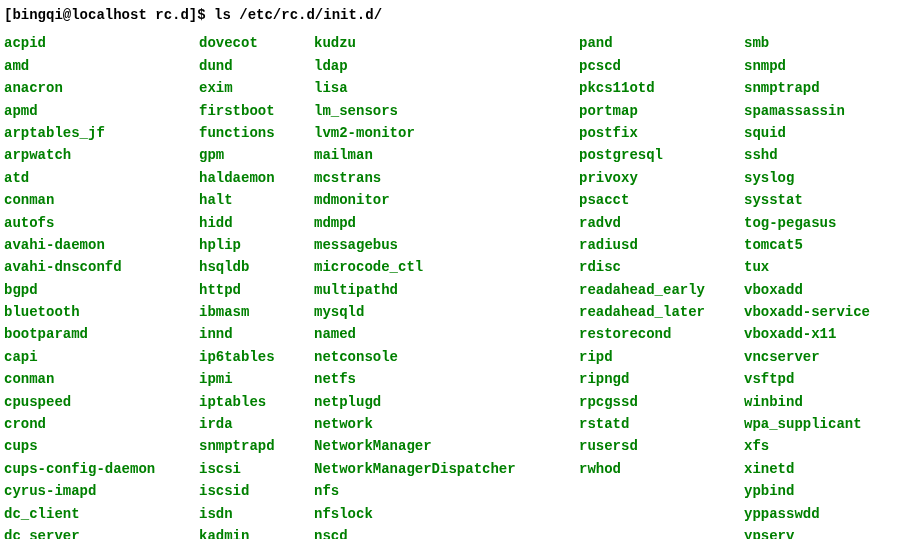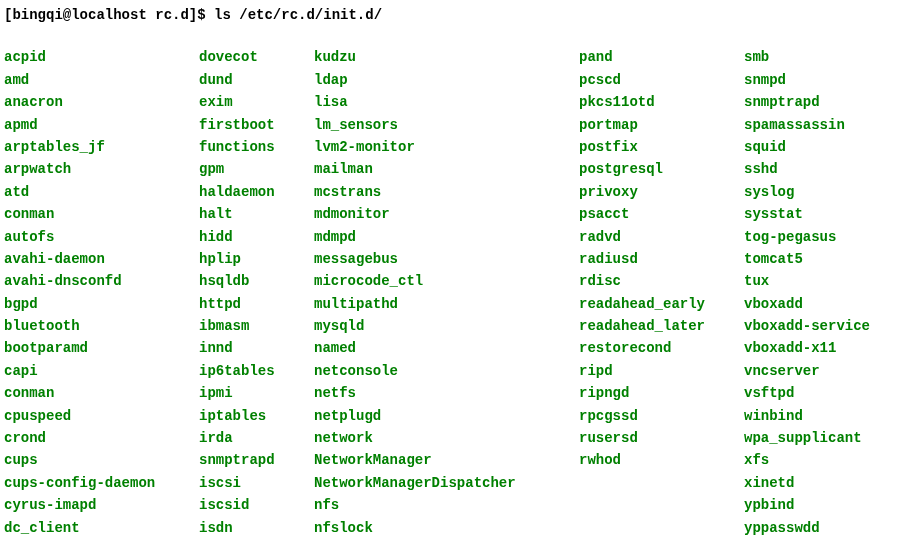--- a/index.html
+++ b/index.html
@@ -11,21 +11,21 @@
       background: #ffffff;
       font-family: "Courier New", Courier, monospace;
       font-size: 14px;
       line-height: 1.6;
       padding: 4px;
       white-space: nowrap;
     }
     .prompt-line {
       color: #000000;
       font-weight: bold;
-      margin-bottom: 20px;
+      margin-bottom: 6px;
     }
     .columns {
       display: flex;
       flex-direction: row;
       gap: 0;
     }
     .col {
       display: flex;
       flex-direction: column;
     }
@@ -134,20 +134,21 @@
     <span class="entry">psacct</span>
     <span class="entry">radvd</span>
     <span class="entry">radiusd</span>
     <span class="entry">rdisc</span>
     <span class="entry">readahead_early</span>
     <span class="entry">readahead_later</span>
     <span class="entry">restorecond</span>
     <span class="entry">ripd</span>
     <span class="entry">ripngd</span>
     <span class="entry">rpcgssd</span>
+    <span class="entry">rstatd</span>
     <span class="entry">rusersd</span>
     <span class="entry">rwhod</span>
 
   </div>
   <div class="col col5">
     <span class="entry">smb</span>
     <span class="entry">snmpd</span>
     <span class="entry">snmptrapd</span>
     <span class="entry">spamassassin</span>
     <span class="entry">squid</span>

